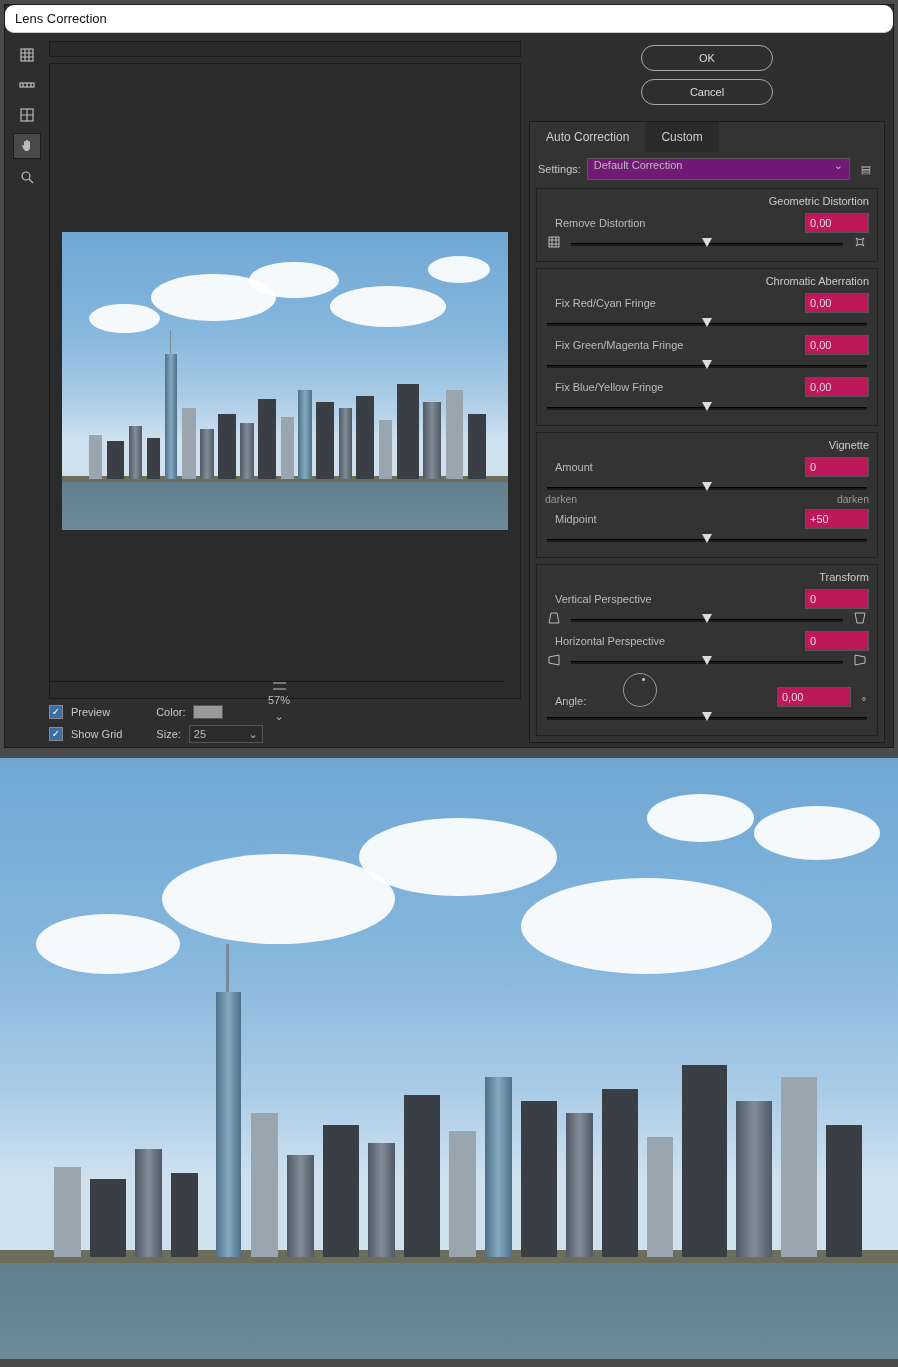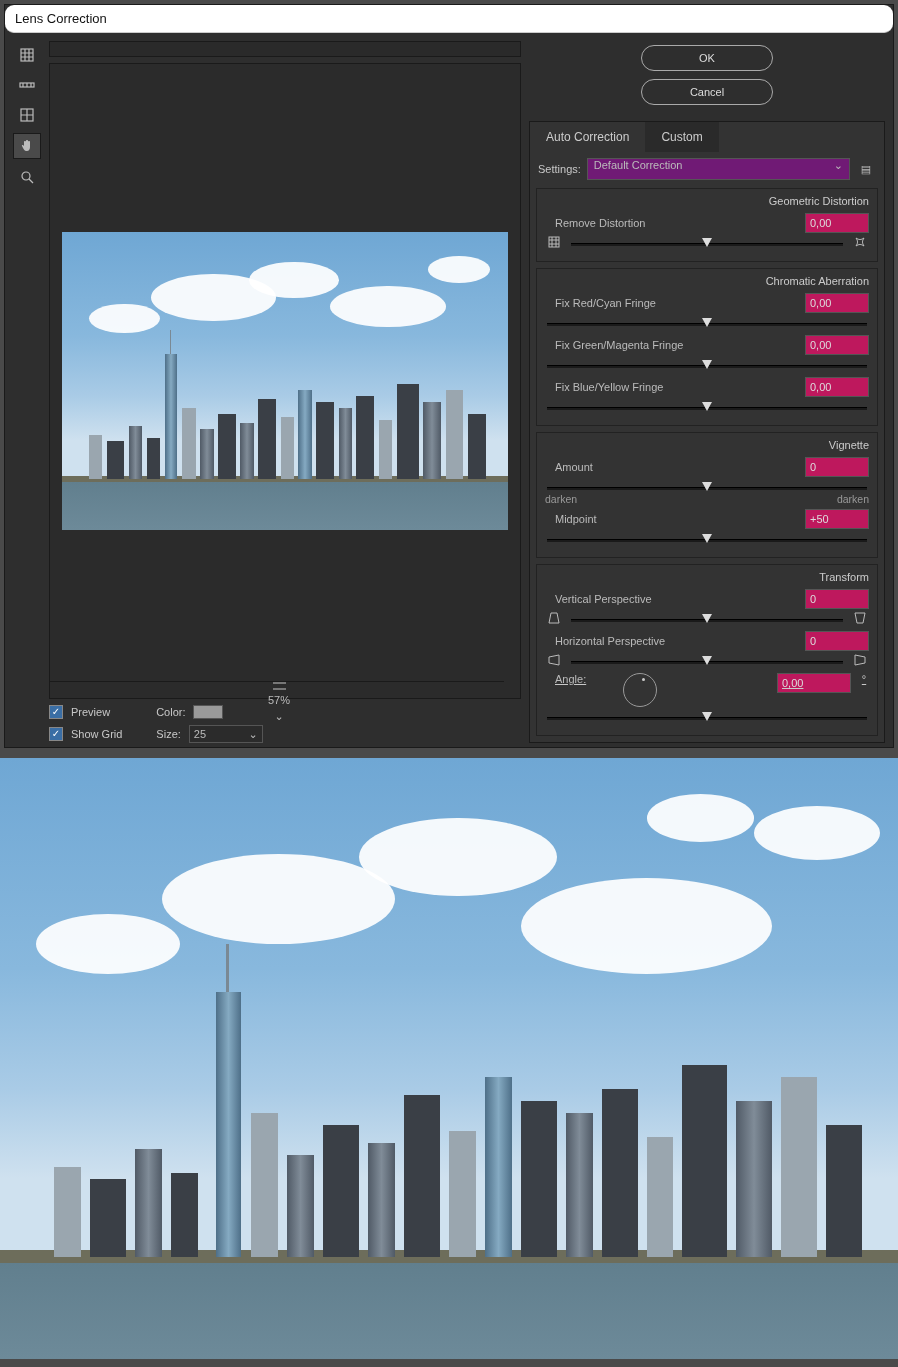--- a/index.html
+++ b/index.html
@@ -296,21 +296,21 @@
               <div class="slider" style="flex:1">
                   <div class="track"></div>
                   <div class="thumb" style="left:50%"></div>
                 </div>
               <span class="side-icn">
                   <svg viewBox="0 0 14 14">
                     <path d="M12 4v6L2 12V2z"></path>
                   </svg>
                 </span>
             </div>
-            <div class="row" style="align-items:flex-start;text-decoration:underline;">
+            <div class="row" style="align-items:flex-end;">
               <span class="lab" style="flex:0 0 60px">Angle:</span>
               <div class="angle-knob"></div>
               <span style="flex:1"></span>
               <input class="num" style="width: 64px;" value="0,00">
               <span style="width:10px;text-align:center;">°</span>
             </div>
             <div class="slider">
                 <div class="track"></div>
                 <div class="thumb" style="left:50%"></div>
               </div>

